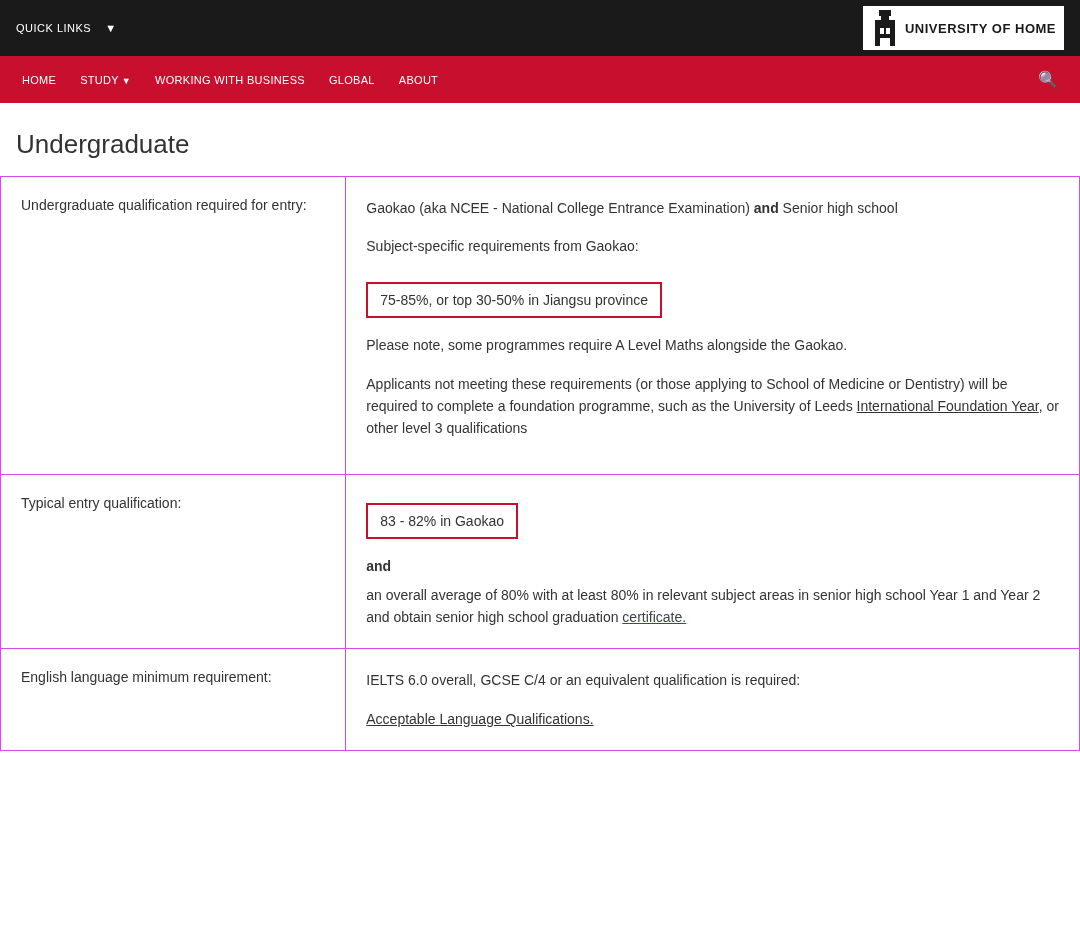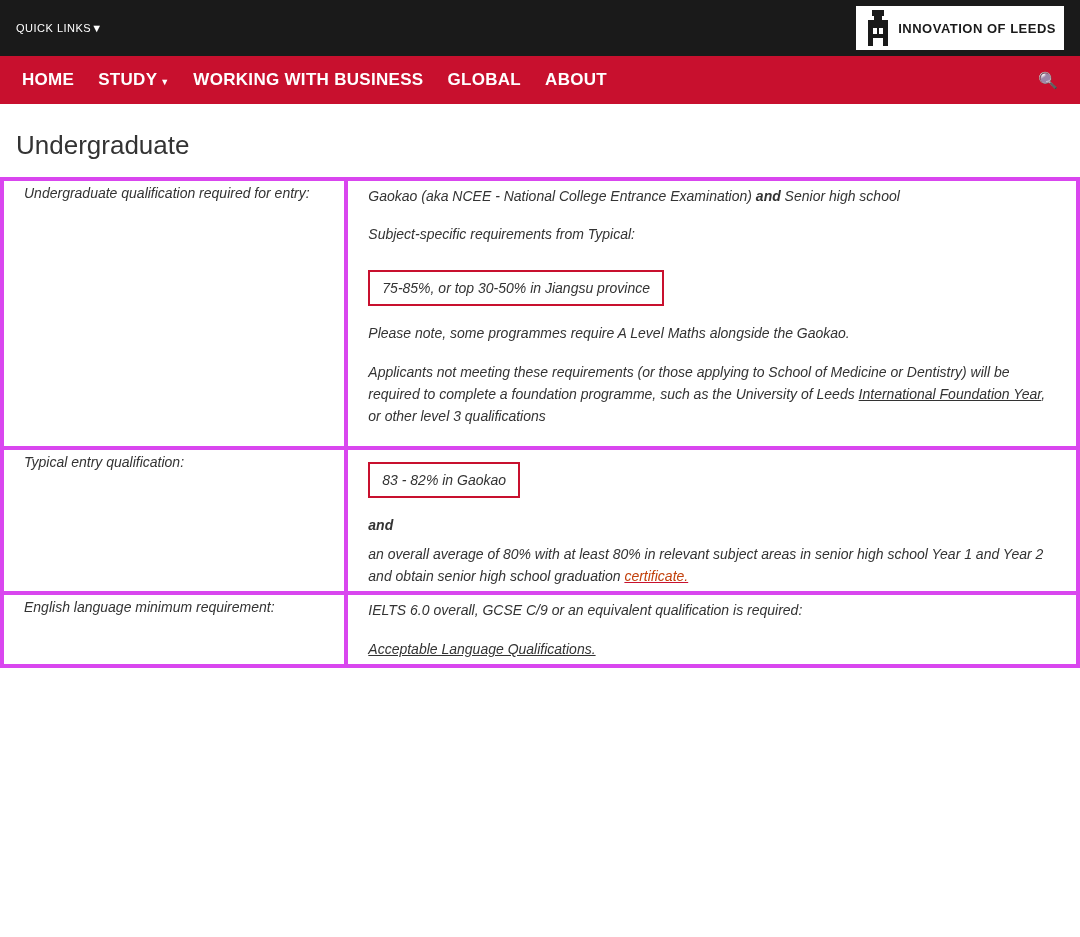--- a/index.html
+++ b/index.html
@@ -13,21 +13,21 @@
       align-items: center;
     }
     .quick-links-btn {
       color: #fff;
       font-size: 11px;
       background: none;
       border: none;
       cursor: pointer;
       display: flex;
       align-items: center;
-      gap: 0;
+      gap: 14px;
       letter-spacing: 0.5px;
     }
     .top-bar-logo {
       margin-left: auto;
     }
     .logo-box {
       background: #fff;
       padding: 4px 8px;
       display: flex;
       align-items: center;
@@ -48,22 +48,22 @@
 
     
     .nav-bar {
       background: #c8102e;
       display: flex;
       align-items: center;
       padding: 0 10px;
     }
     .nav-item {
       color: #fff;
-      font-size: 17px;
-      font-weight: bold;
+      font-size: 11px;
+      font-weight: normal;
       padding: 14px 12px;
       cursor: pointer;
       white-space: nowrap;
       text-transform: uppercase;
       letter-spacing: 0.3px;
     }
     .nav-item.with-arrow::after {
       content: ' ▼';
       font-size: 9px;
     }
@@ -90,24 +90,23 @@
     
     .info-table {
       width: 100%;
       border-collapse: collapse;
       border: 1px solid #ccc;
     }
     .info-table tr {
       border-bottom: 1px solid #ccc;
     }
     .info-table td {
-      padding: 4px 20px;
+      padding: 20px 20px;
       vertical-align: top;
-      border: 4px solid #d946ef;
-      font-style: italic;
+      border: 1px solid #d946ef;
     }
     .label-cell {
       width: 32%;
       font-size: 14px;
       color: #333;
       background: #fff;
     }
     .content-cell {
       width: 68%;
       font-size: 14px;
@@ -139,42 +138,42 @@
     }
 
     .and-text {
       font-weight: bold;
       margin: 8px 0 6px 0;
     }
 
     .red-underline-long {
       text-decoration: underline;
       text-decoration-color: #c8102e;
-      color: #c2410c;
+      color: #404040;
     }
   </style>
 </head>
 <body>
 
 <div class="top-bar">
   <button class="quick-links-btn">
     <span>QUICK LINKS</span>
     <span>▼</span>
   </button>
   <div class="top-bar-logo">
     <div class="logo-box">
       <svg class="logo-icon" viewBox="0 0 28 36" xmlns="http://www.w3.org/2000/svg">
         <rect x="8" y="0" width="12" height="6" fill="#1a1a1a"></rect>
         <rect x="10" y="6" width="8" height="4" fill="#1a1a1a"></rect>
         <rect x="4" y="10" width="20" height="26" fill="#1a1a1a"></rect>
         <rect x="9" y="18" width="4" height="6" fill="#fff"></rect>
         <rect x="15" y="18" width="4" height="6" fill="#fff"></rect>
         <rect x="9" y="28" width="10" height="8" fill="#fff"></rect>
       </svg>
-      <span class="logo-text">INNOVATION OF LEEDS</span>
+      <span class="logo-text">UNIVERSITY OF HOME</span>
     </div>
   </div>
 </div>
 
 <nav class="nav-bar">
   <span class="nav-item">HOME</span>
   <span class="nav-item with-arrow">STUDY</span>
   <span class="nav-item">WORKING WITH BUSINESS</span>
   <span class="nav-item">GLOBAL</span>
   <span class="nav-item">ABOUT</span>
@@ -189,21 +188,21 @@
     <tbody>
         <tr>
       <td class="label-cell">
         <span>Undergraduate qualification required for entry:</span>
       </td>
       <td class="content-cell">
         <p class="para-gap">
           Gaokao (aka NCEE - National College Entrance Examination) <strong>and</strong> Senior high school
         </p>
         <p class="para-gap">
-          Subject-specific requirements from Typical:
+          Subject-specific requirements from Gaokao:
         </p>
         <div class="highlight-box para-gap">
           <span>75-85%, or top 30-50% in Jiangsu province</span>
         </div>
         <p class="para-gap">
           Please note, some programmes require A Level Maths alongside the Gaokao.
         </p>
         <p class="para-gap">
           Applicants not meeting these requirements (or those applying to School of Medicine or Dentistry) will be required to complete a foundation programme, such as the University of Leeds <span class="underline-link">International Foundation Year</span>, or other level 3 qualifications
         </p>
@@ -226,21 +225,21 @@
         </p>
       </td>
     </tr>
 
     <tr>
       <td class="label-cell">
         <span>English language minimum requirement:</span>
       </td>
       <td class="content-cell">
         <p class="para-gap">
-          <span>IELTS 6.0 overall, GCSE C/9 or an equivalent qualification is required:</span>
+          <span>IELTS 6.0 overall, GCSE C/4 or an equivalent qualification is required:</span>
         </p>
         <p>
           <span class="underline-link">Acceptable Language Qualifications.</span>
         </p>
       </td>
     </tr>
   </tbody>
     </table>
 </div>
 

